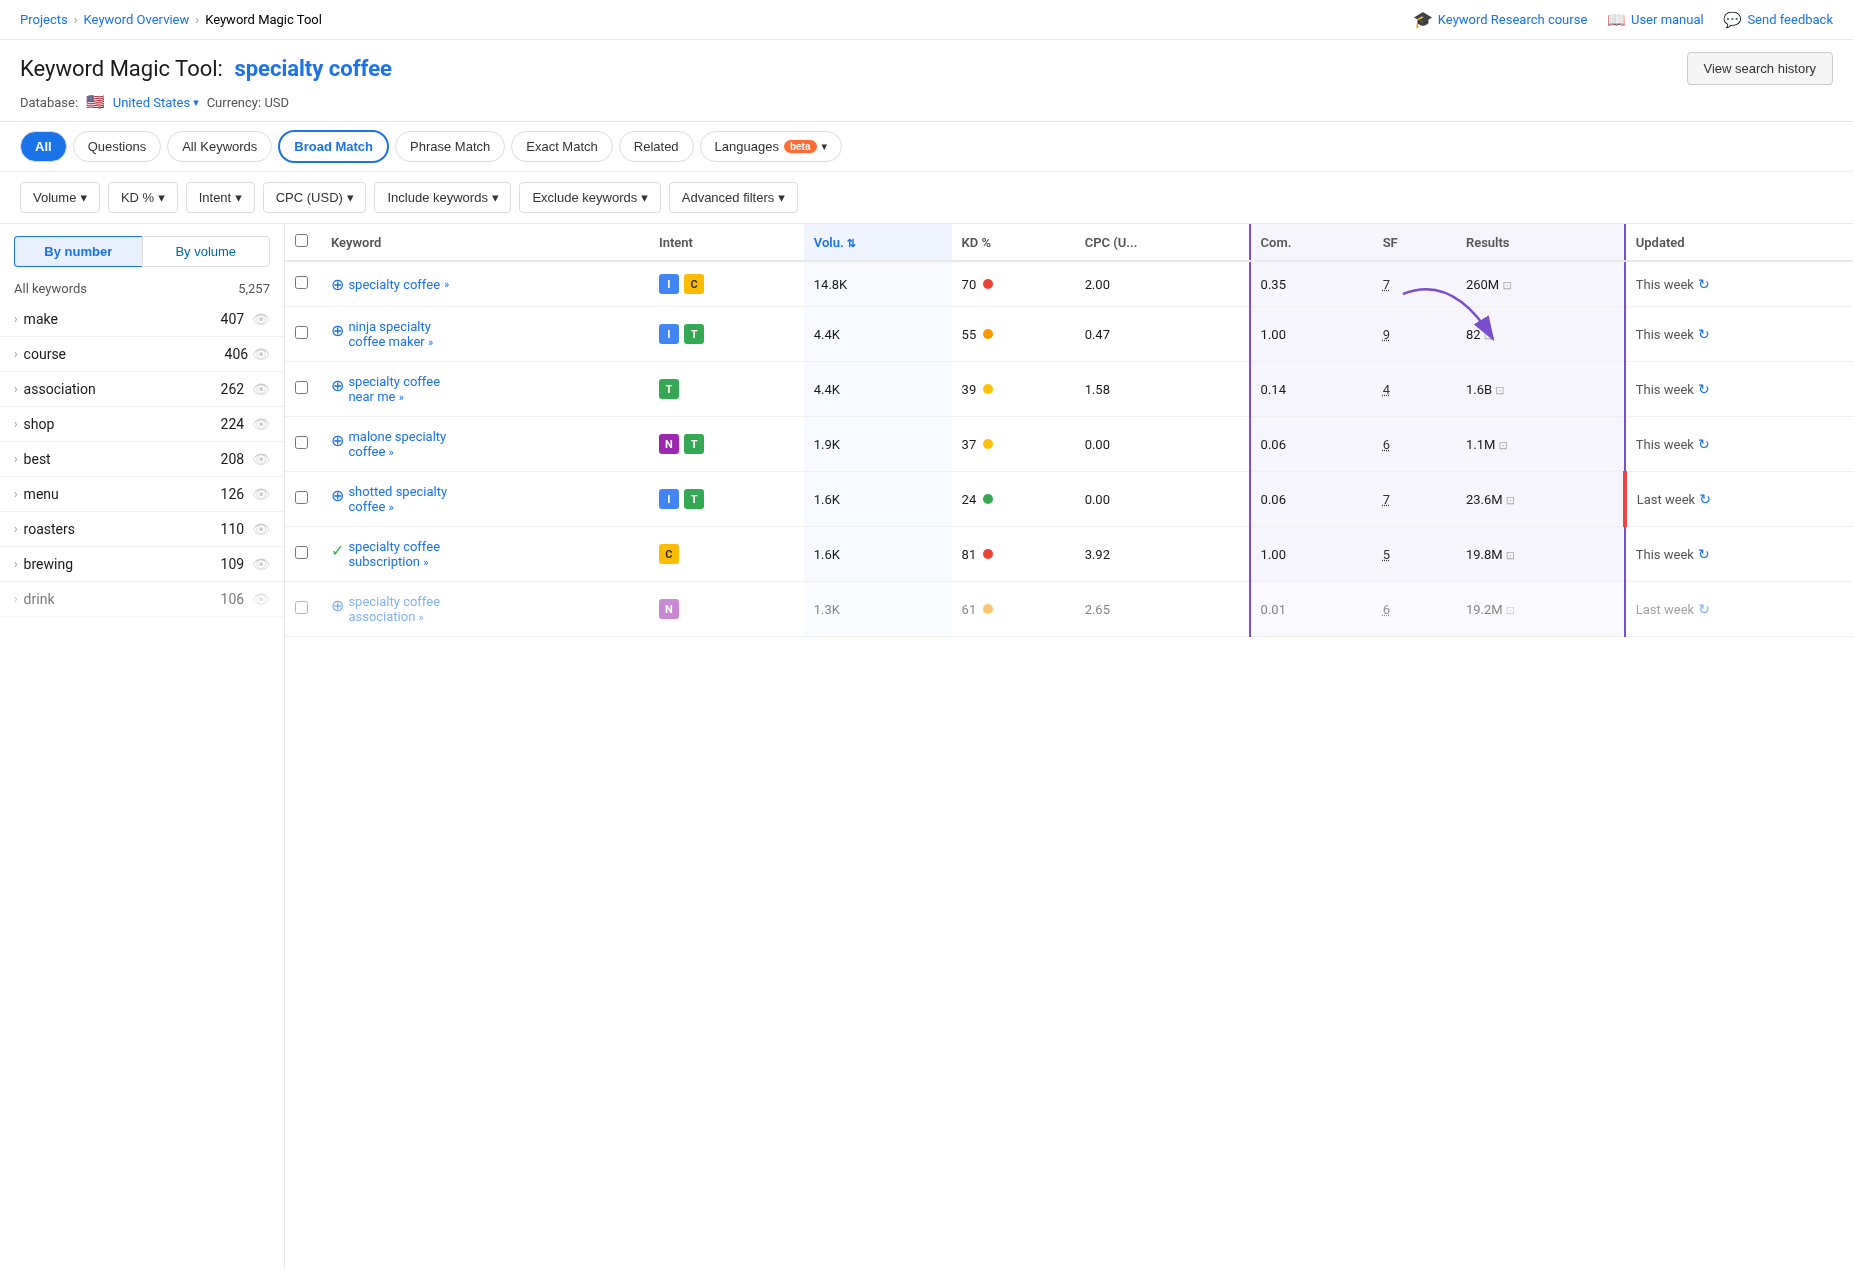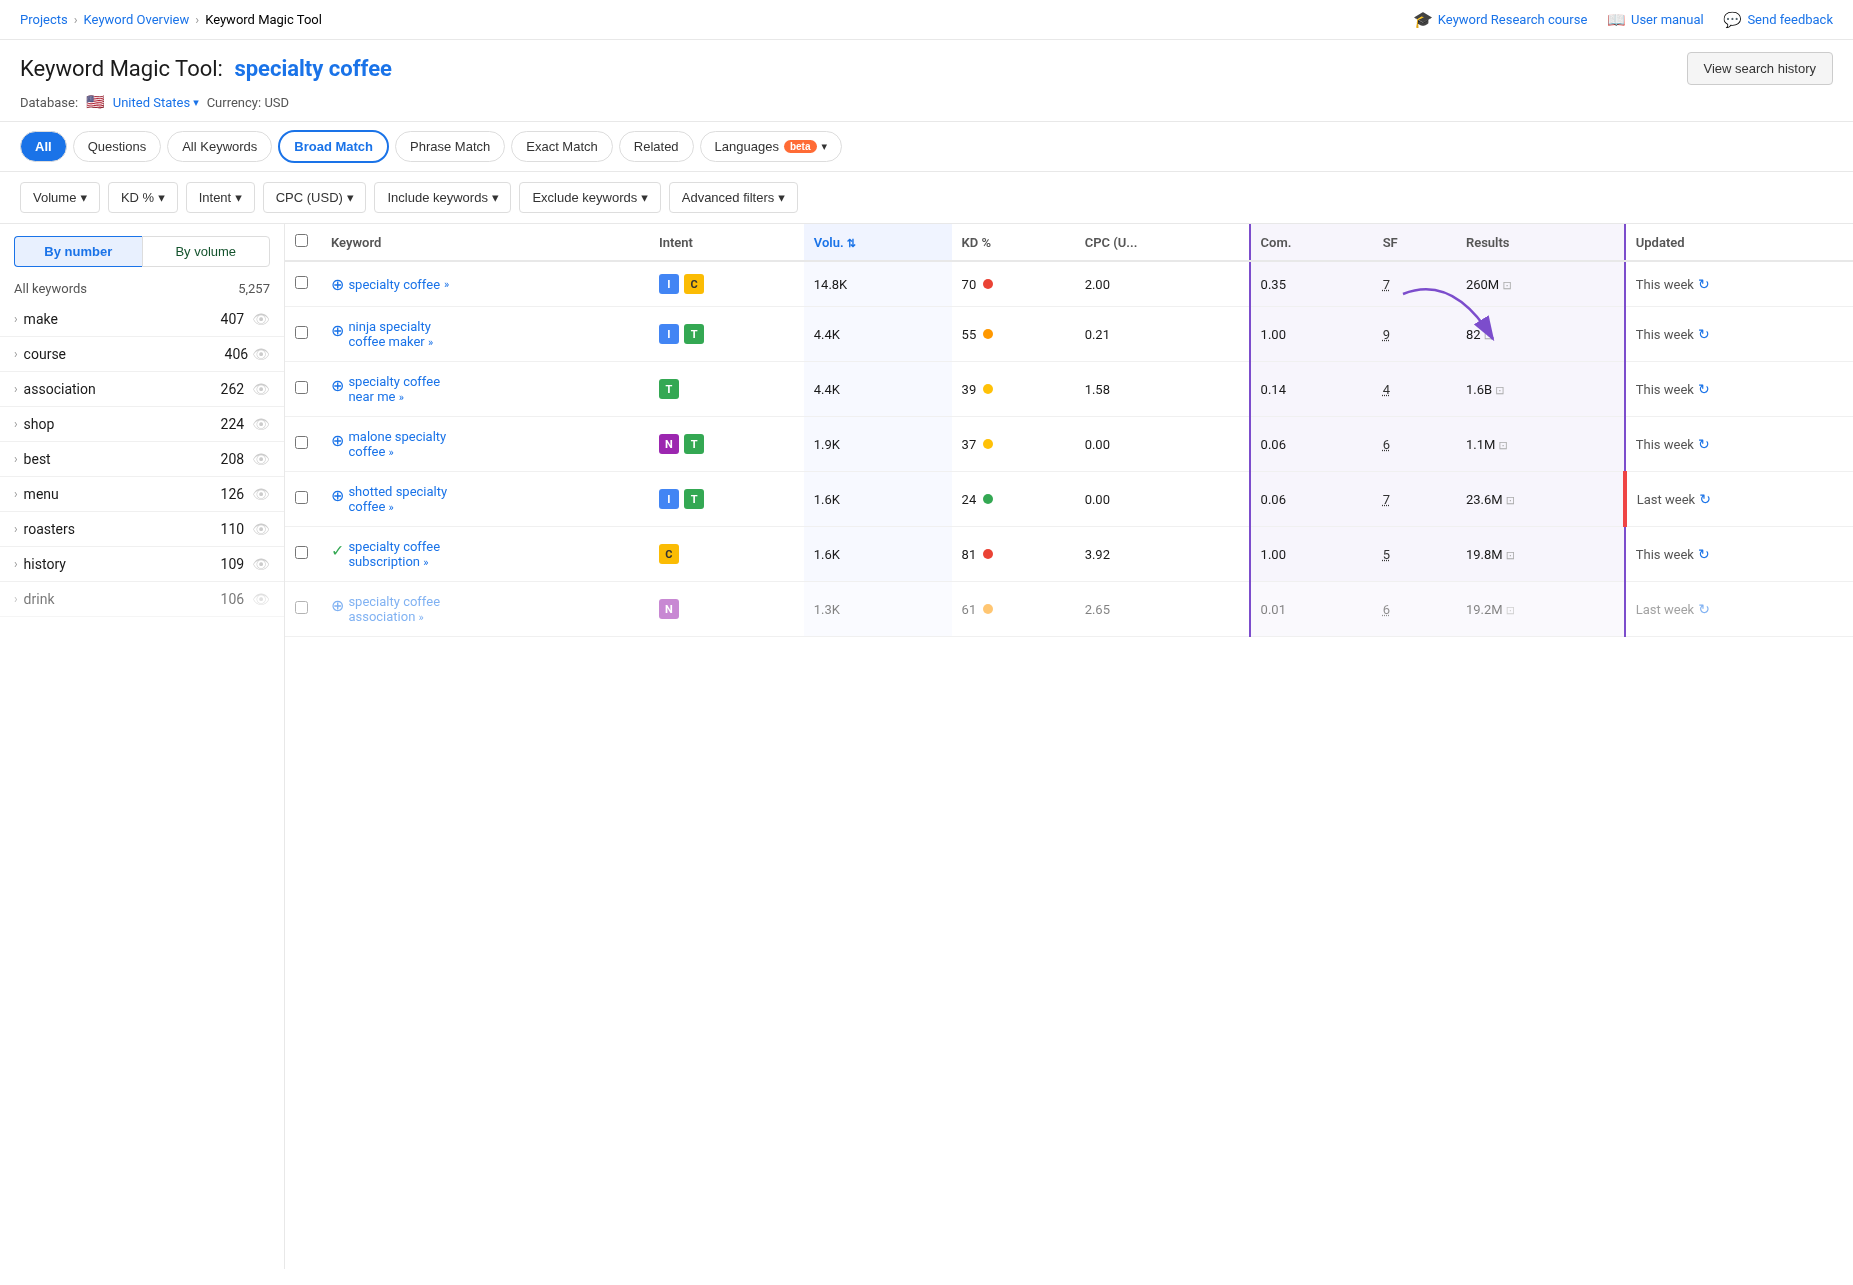--- a/index.html
+++ b/index.html
@@ -99,21 +99,21 @@
     <span>Advanced filters</span>
     <span>▾</span>
   </button>
 </div>
 
 <div style="display:flex;height:calc(100vh - 240px);min-height:500px;">
 
   <div style="width:285px;border-right:1px solid #e8e8e8;flex-shrink:0;overflow-y:auto;">
     <div style="display:flex;padding:12px 14px 8px;">
       <button style="flex:1;padding:7px 10px;border:1px solid #1a73e8;cursor:pointer;font-size:13px;background:#e8f0fe;color:#1a73e8;font-weight:600;border-radius:4px 0 0 4px;border-right:none;">By number</button>
-      <button style="flex:1;padding:7px 10px;border:1px solid #ddd;cursor:pointer;font-size:13px;background:#fff;color:#14532d;border-radius:0 4px 4px 0;">By volume</button>
+      <button style="flex:1;padding:7px 10px;border:1px solid #ddd;cursor:pointer;font-size:13px;background:#fff;color:#0369a1;border-radius:0 4px 4px 0;">By volume</button>
     </div>
     <div style="display:flex;justify-content:space-between;align-items:center;padding:6px 14px 6px;font-size:13px;color:#555;">
       <span>All keywords</span>
       <span>5,257</span>
     </div>
 
     <div style="display:flex;align-items:center;justify-content:space-between;padding:9px 14px;cursor:pointer;border-bottom:1px solid #f0f0f0;">
       <div style="display:flex;align-items:center;gap:6px;">
         <span style="color:#999;font-size:12px;">›</span>
         <span>make</span>
@@ -179,21 +179,21 @@
         <span>roasters</span>
       </div>
       <div style="display:flex;align-items:center;gap:8px;">
         <span>110</span>
         <span style="color:#ccc;font-size:14px;">👁</span>
       </div>
     </div>
     <div style="display:flex;align-items:center;justify-content:space-between;padding:9px 14px;cursor:pointer;border-bottom:1px solid #f0f0f0;">
       <div style="display:flex;align-items:center;gap:6px;">
         <span style="color:#999;font-size:12px;">›</span>
-        <span>history</span>
+        <span>brewing</span>
       </div>
       <div style="display:flex;align-items:center;gap:8px;">
         <span>109</span>
         <span style="color:#ccc;font-size:14px;">👁</span>
       </div>
     </div>
     <div style="display:flex;align-items:center;justify-content:space-between;padding:9px 14px;cursor:pointer;border-bottom:1px solid #f0f0f0;opacity:0.6;">
       <div style="display:flex;align-items:center;gap:6px;">
         <span style="color:#999;font-size:12px;">›</span>
         <span>drink</span>
@@ -277,21 +277,21 @@
                   <span style="color:#1a73e8;font-size:11px;cursor:pointer;">»</span>
                 </div>
               </div>
             </td>
             <td style="padding:12px 10px;">
               <span style="display:inline-flex;align-items:center;justify-content:center;width:20px;height:20px;border-radius:3px;font-size:11px;font-weight:700;color:#fff;background:#4285f4;margin-right:2px;">I</span>
               <span style="display:inline-flex;align-items:center;justify-content:center;width:20px;height:20px;border-radius:3px;font-size:11px;font-weight:700;color:#fff;background:#34a853;">T</span>
             </td>
             <td style="padding:12px 10px;background:#f7f9ff;">4.4K</td>
             <td style="padding:12px 10px;">55 <span style="width:10px;height:10px;border-radius:50%;display:inline-block;background:#ff9800;margin-left:4px;"></span></td>
-            <td style="padding:12px 10px;">0.21</td>
+            <td style="padding:12px 10px;">0.47</td>
             <td style="padding:12px 10px;background:rgba(124,77,204,0.06);border-left:2px solid #7c4dcc;">1.00</td>
             <td style="padding:12px 10px;background:rgba(124,77,204,0.06);"><span style="text-decoration:underline;text-decoration-style:dotted;color:#333;cursor:pointer;">9</span></td>
             <td style="padding:12px 10px;background:rgba(124,77,204,0.06);border-right:2px solid #7c4dcc;">82 <span style="color:#aaa;font-size:11px;cursor:pointer;">⊡</span></td>
             <td style="padding:12px 10px;">
               <div style="display:flex;align-items:center;gap:4px;white-space:nowrap;color:#555;font-size:13px;">
                 This week <span style="color:#1a73e8;cursor:pointer;font-size:14px;">↻</span>
               </div>
             </td>
           </tr>
 

